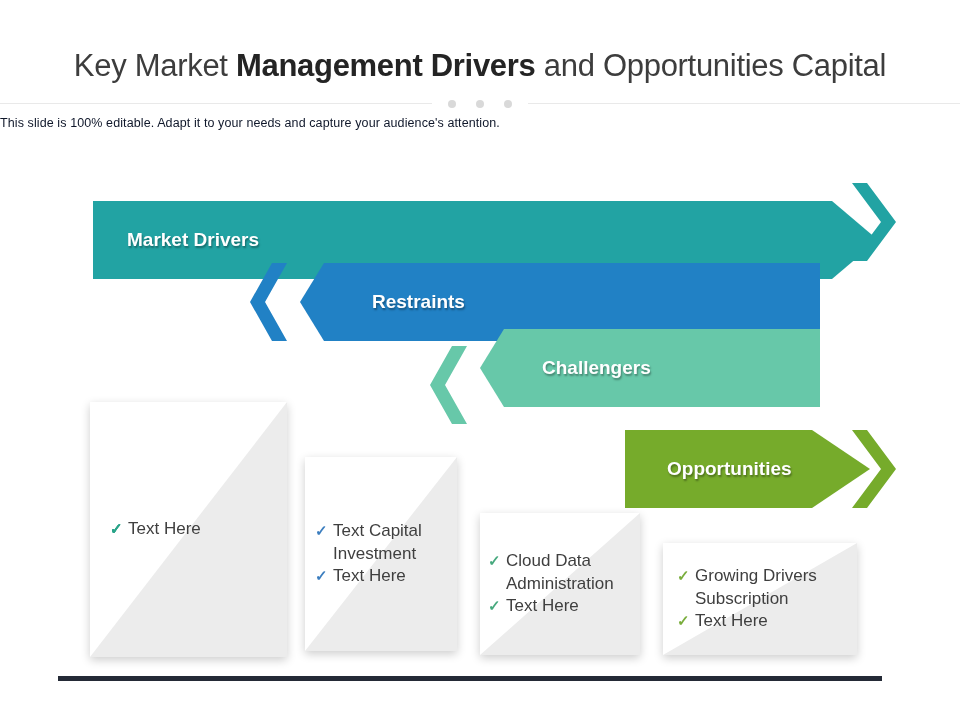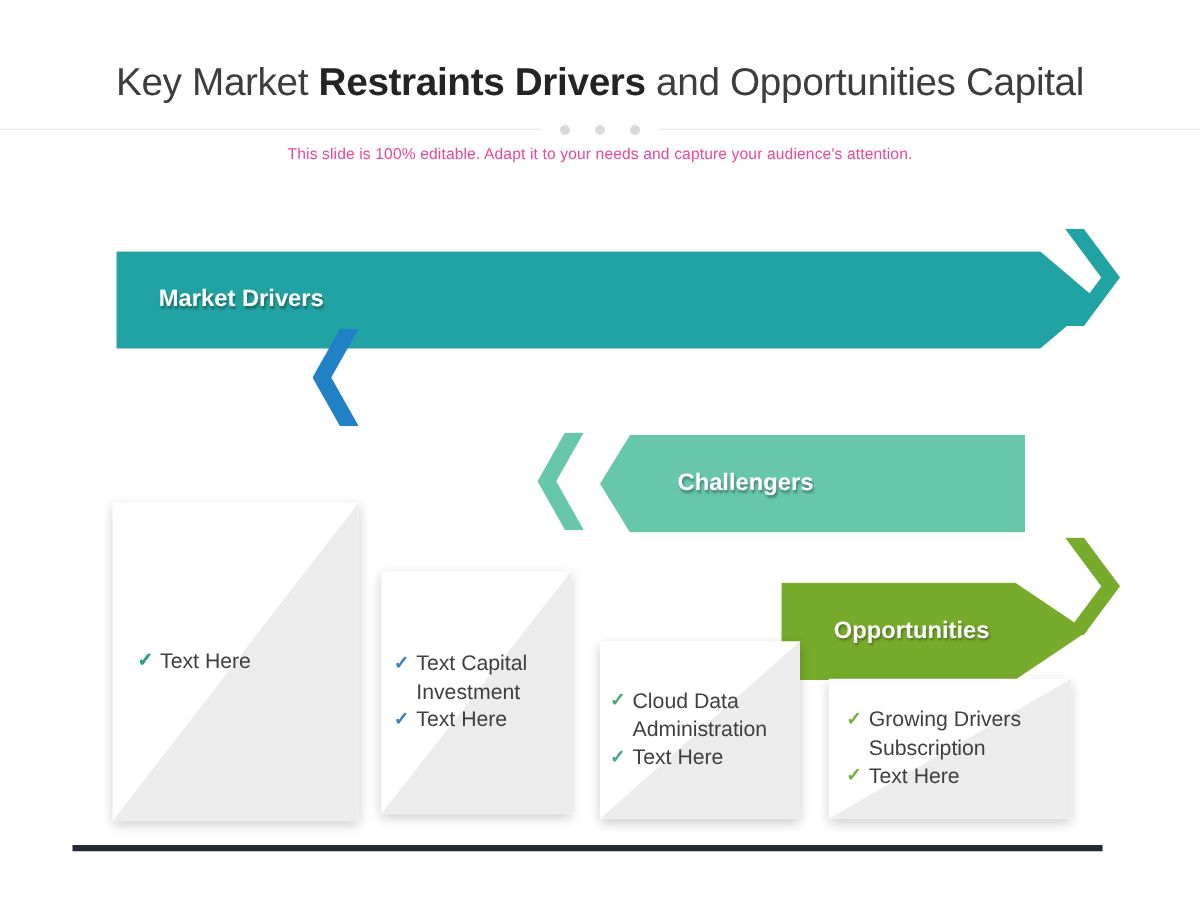--- a/index.html
+++ b/index.html
@@ -13,22 +13,22 @@
     font-size:31px;color:#3d3d3d;font-weight:400;letter-spacing:-0.3px;white-space:nowrap;
   }
   .title .em{font-weight:700;color:#242424;}
   .divider{position:absolute;top:103px;left:0;width:960px;height:1px;background:#e9e9e9;}
   .dots{
     position:absolute;top:96px;left:50%;transform:translateX(-50%);
     display:flex;gap:20px;background:#ffffff;padding:0 16px;align-items:center;height:15px;
   }
   .dot{width:8px;height:8px;border-radius:50%;background:#d9d9d9;}
   .subtitle{
-    position:absolute;top:116px;left:0;width:960px;text-align:center;
-    font-size:12.5px;color:#ec4899;letter-spacing:0.1px;
+    position:absolute;top:116px;left:0;width:960px;
+    font-size:12.5px;color:#0f172a;letter-spacing:0.1px;
   }
   
   .banner-body{
     position:absolute;height:78px;color:#ffffff;font-weight:700;font-size:19px;
     line-height:78px;text-shadow:1px 2px 2px rgba(0,0,0,0.35);
     filter:drop-shadow(1px 3px 2px rgba(0,0,0,0.25));
   }
   .point-right{clip-path:polygon(0 0, calc(100% - 46px) 0, 100% 50%, calc(100% - 46px) 100%, 0 100%);}
   .point-right-long{clip-path:polygon(0 0, calc(100% - 58px) 0, 100% 50%, calc(100% - 58px) 100%, 0 100%);}
   .point-left{clip-path:polygon(24px 0, 100% 0, 100% 100%, 24px 100%, 0 50%);}
@@ -39,23 +39,23 @@
   .chev-left{clip-path:polygon(100% 0, calc(100% - 15px) 0, 0 50%, calc(100% - 15px) 100%, 100% 100%, 15px 50%);}
   .teal{background:#22a3a3;}
   .blue{background:#2181c5;}
   .mint{background:#67c8a9;}
   .green{background:#76ab2b;}
 
   #banner-1{left:93px;top:201px;width:785px;padding-left:34px;box-sizing:border-box;}
   #chev-1{left:852px;top:183px;width:44px;}
   #banner-2{left:300px;top:263px;width:520px;padding-left:72px;box-sizing:border-box;}
   #chev-2{left:250px;top:263px;width:37px;}
-  #banner-3{left:480px;top:348px;width:340px;padding-left:62px;box-sizing:border-box;}
+  #banner-3{left:480px;top:329px;width:340px;padding-left:62px;box-sizing:border-box;}
   #chev-3{left:430px;top:346px;width:37px;}
-  #banner-4{left:625px;top:430px;width:245px;padding-left:42px;box-sizing:border-box;margin-top:36px;}
+  #banner-4{left:625px;top:430px;width:245px;padding-left:42px;box-sizing:border-box;}
   #chev-4{left:852px;top:430px;width:44px;}
 
   
   .card{
     position:absolute;background:#ffffff;box-shadow:0 3px 9px rgba(0,0,0,0.20);
     display:flex;align-items:center;box-sizing:border-box;
   }
   .card::before{
     content:"";position:absolute;inset:0;background:#ececec;
     clip-path:polygon(100% 0, 100% 100%, 0 100%);
@@ -76,36 +76,39 @@
   #card-4 .check{color:#79ad3c;}
 
   
   .bottom-bar{position:absolute;left:58px;top:676px;width:824px;height:5px;background:#242a36;}
 </style>
 </head>
 <body>
 
 <div class="slide">
 
-  <div class="title"><span>Key Market </span><span class="em">Restraints Drivers</span><span> and Opportunities Capital</span></div>
+  <div class="title"><span>Key Market </span><span class="em">Management Drivers</span><span> and Opportunities Capital</span></div>
 
   <div class="divider"></div>
   <div class="dots">
     <span class="dot"></span>
     <span class="dot"></span>
     <span class="dot"></span>
   </div>
 
   <div class="subtitle">This slide is 100% editable. Adapt it to your needs and capture your audience's attention.</div>
 
   <div id="banner-1" class="banner-body teal point-right">
     <span>Market Drivers</span>
   </div>
   <div id="chev-1" class="chevron teal chev-right"></div>
 
+  <div id="banner-2" class="banner-body blue point-left">
+    <span>Restraints</span>
+  </div>
   <div id="chev-2" class="chevron blue chev-left"></div>
 
   <div id="banner-3" class="banner-body mint point-left">
     <span>Challengers</span>
   </div>
   <div id="chev-3" class="chevron mint chev-left"></div>
 
   <div id="banner-4" class="banner-body green point-right-long">
     <span>Opportunities</span>
   </div>

